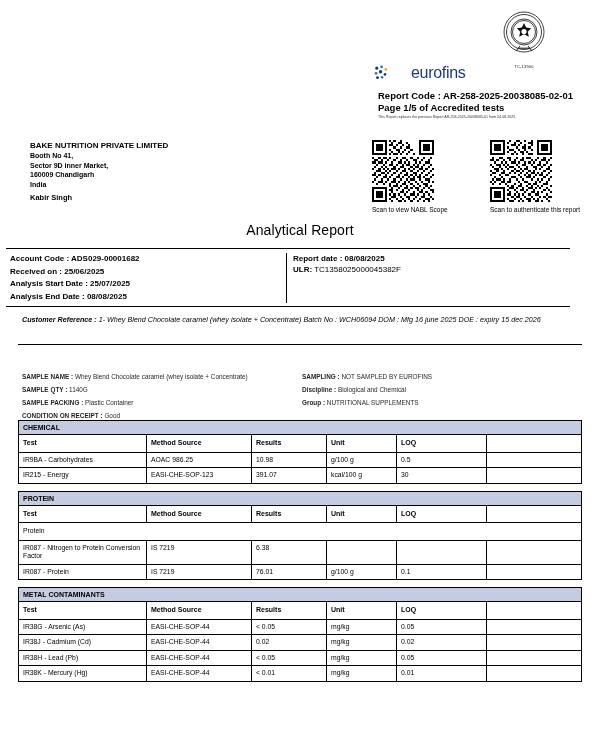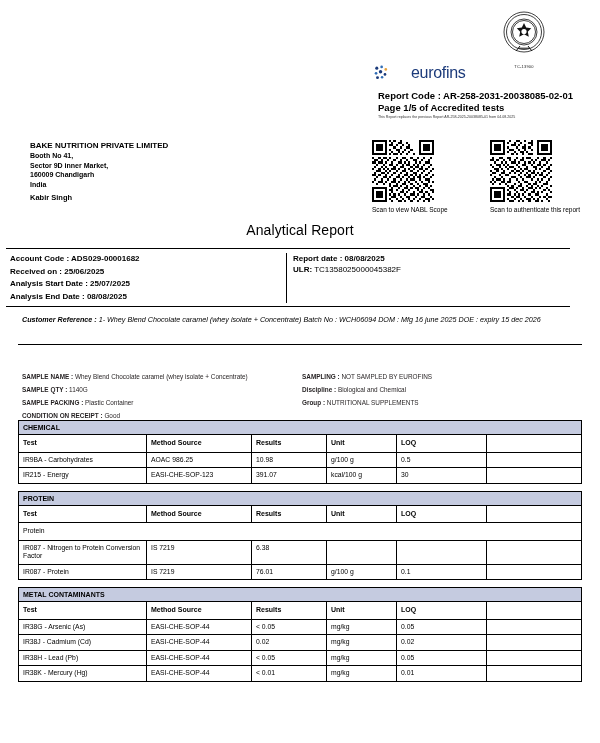--- a/index.html
+++ b/index.html
@@ -299,21 +299,21 @@
         <circle cx="28" cy="21.6" r="2.6" fill="#ffffff"></circle>
         <g fill="none" stroke="#111" stroke-width="1">
           <path d="M20 41 l4 -5 M36 41 l-4 -5 M22.5 38.2 h11"></path>
         </g>
       </svg>
       <div class="seal-code">TC-13900</div>
     </div>
   </div>
 
   <div class="report-code-block">
-    <div class="report-code-line">Report Code : AR-258-2031-20038085-02-01</div>
+    <div class="report-code-line">Report Code : AR-258-2025-20038085-02-01</div>
     <div class="report-code-line">Page 1/5 of Accredited tests</div>
     <div class="report-replace-note">This Report replaces the previous Report AR-258-2025-20038085-01 from 04.08.2025</div>
   </div>
 
   <div class="address-block">
     <div class="addr-name">BAKE NUTRITION PRIVATE LIMITED</div>
     <div class="addr-line">Booth No 41,</div>
     <div class="addr-line">Sector 9D inner Market,</div>
     <div class="addr-line">160009 Chandigarh</div>
     <div class="addr-line">India</div>

